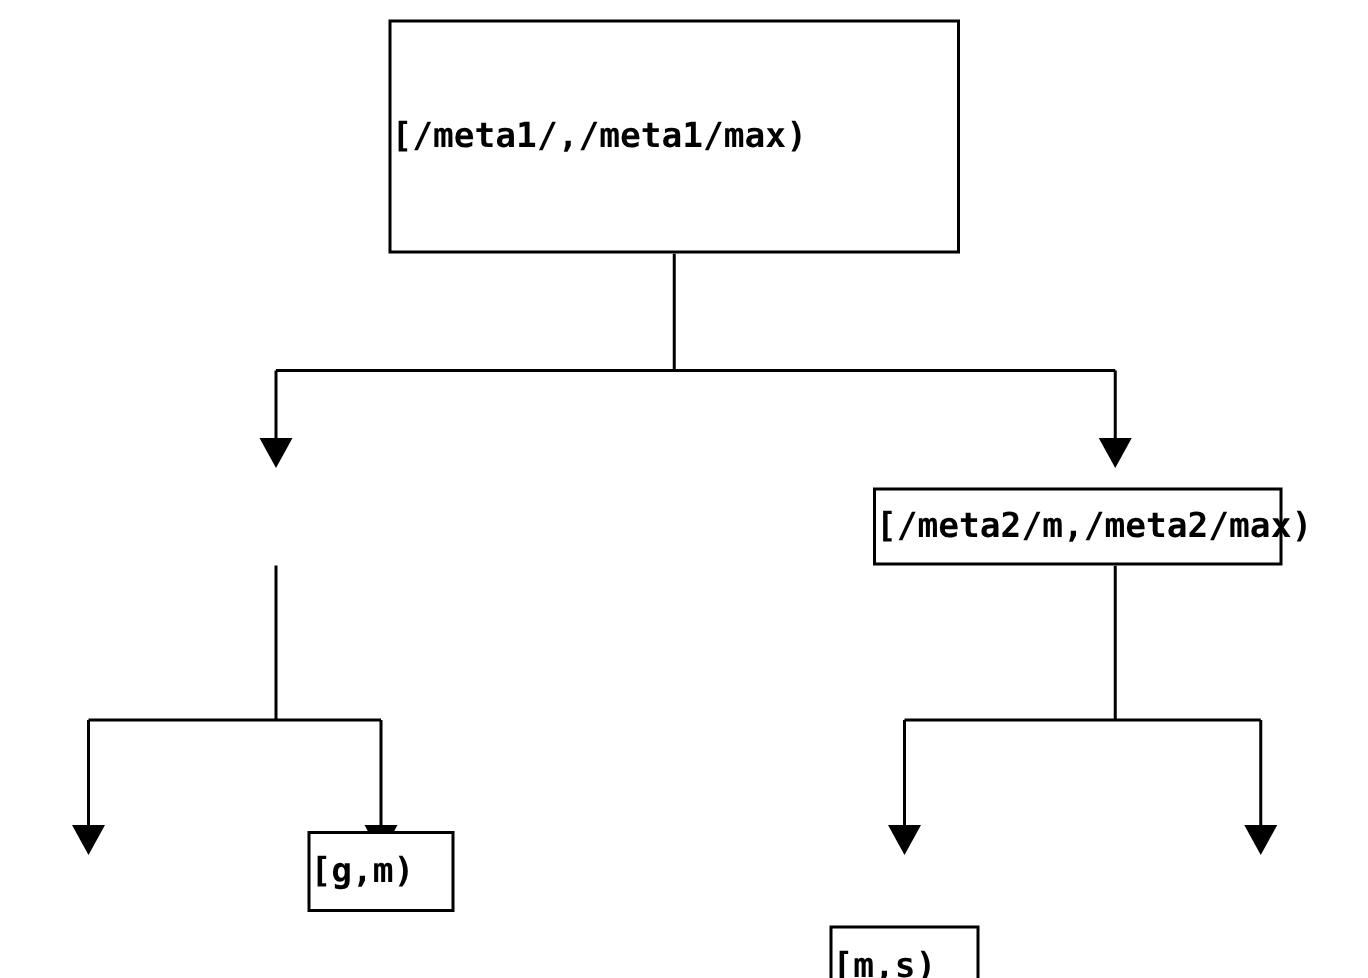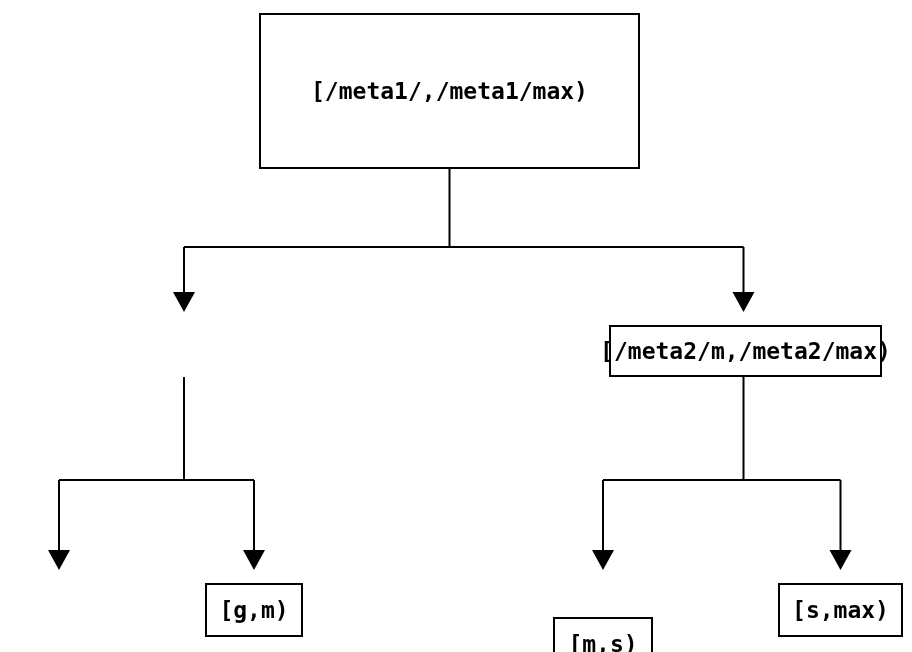--- a/index.html
+++ b/index.html
@@ -22,32 +22,31 @@
     width: 912px;
     height: 652px;
   }
   .node {
     position: absolute;
     box-sizing: border-box;
     border: 2px solid #000000;
     background: #ffffff;
     display: flex;
     align-items: center;
-    justify-content: center;
     font-size: 23px;
     font-weight: bold;
     color: #000000;
     white-space: nowrap;
     letter-spacing: 0;
   }
   .node-root  { left: 259px; top: 13px;  width: 381px; height: 156px; }
   .node-l2a   { left: 23px;  top: 325px; width: 322px; height: 52px; }
-  .node-l2b   { left: 582px; top: 325px; width: 273px; height: 52px; margin-left: 27px; }
+  .node-l2b   { left: 582px; top: 325px; width: 273px; height: 52px; }
   .node-leaf1 { left: 8px;   top: 583px; width: 102px; height: 54px; }
-  .node-leaf2 { left: 205px; top: 583px; width: 98px;  height: 54px; }
+  .node-leaf2 { left: 205px; top: 554px; width: 98px;  height: 54px; }
   .node-leaf3 { left: 553px; top: 583px; width: 100px; height: 54px; margin-top: 34px; }
   .node-leaf4 { left: 778px; top: 583px; width: 125px; height: 54px; }
   .edge-line {
     stroke: #000000;
     stroke-width: 2;
     fill: none;
   }
   .arrow-head {
     fill: #000000;
     stroke: none;
@@ -90,17 +89,14 @@
 
 
   <div class="node node-leaf2">
     <span>[g,m)</span>
   </div>
 
   <div class="node node-leaf3">
     <span>[m,s)</span>
   </div>
 
-  <div class="node node-leaf4">
-    <span>[s,max)</span>
-  </div>
 
 </div>
 
 </body></html>

